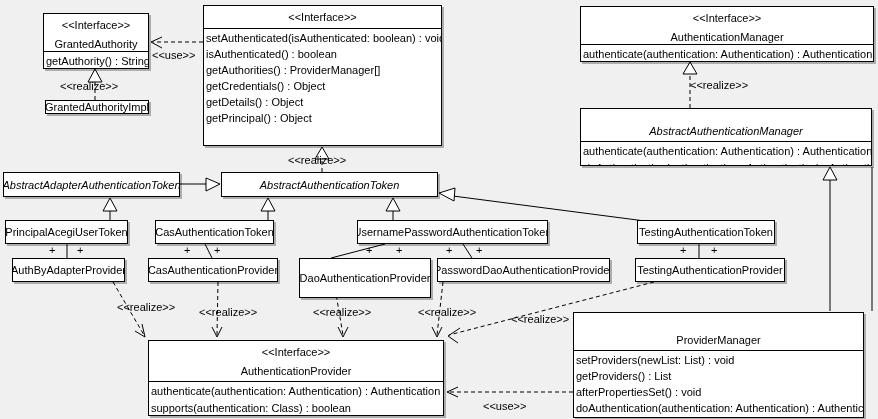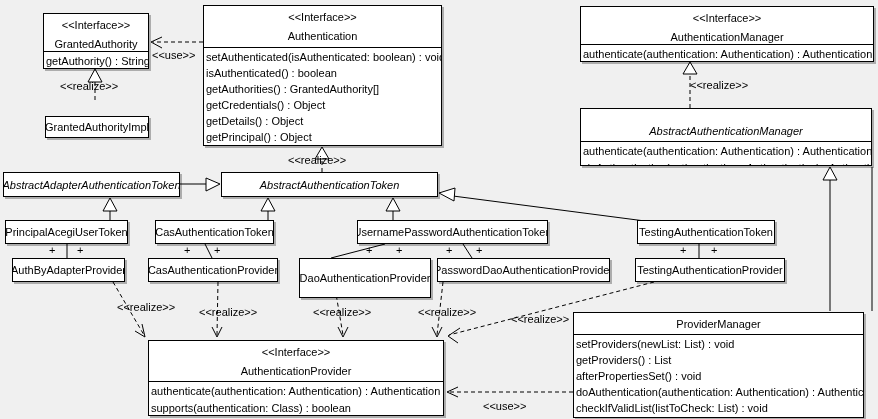--- a/index.html
+++ b/index.html
@@ -109,33 +109,32 @@
   <div class="uml-box m17" style="left:43px;top:13px;width:106px;height:56px;">
     <div class="head">
       <span class="stereo">&lt;&lt;Interface&gt;&gt;</span>
       <span class="cname">GrantedAuthority</span>
     </div>
     <div class="methods">
       <div class="m">getAuthority() : String</div>
     </div>
   </div>
 
-  <div class="uml-box simple" style="left:45px;top:116px;width:104px;height:22px;">
+  <div class="uml-box simple" style="left:45px;top:100px;width:104px;height:14px;">
     <span>GrantedAuthorityImpl</span>
   </div>
 
   <div class="uml-box" style="left:203px;top:5px;width:239px;height:141px;">
     <div class="head">
       <span class="stereo">&lt;&lt;Interface&gt;&gt;</span>
-      <span class="cname">Authentication</span>
     </div>
     <div class="methods" style="margin-top:4px;">
       <div class="m">setAuthenticated(isAuthenticated: boolean) : void</div>
       <div class="m">isAuthenticated() : boolean</div>
-      <div class="m">getAuthorities() : GrantedAuthority[]</div>
+      <div class="m">getAuthorities() : ProviderManager[]</div>
       <div class="m">getCredentials() : Object</div>
       <div class="m">getDetails() : Object</div>
       <div class="m">getPrincipal() : Object</div>
     </div>
   </div>
 
   <div class="uml-box m17" style="left:580px;top:6px;width:294px;height:56px;">
     <div class="head">
       <span class="stereo">&lt;&lt;Interface&gt;&gt;</span>
       <span class="cname">AuthenticationManager</span>
@@ -205,21 +204,21 @@
       <span class="cname">AuthenticationProvider</span>
     </div>
     <div class="methods" style="margin-top:3px;">
       <div class="m">authenticate(authentication: Authentication) : Authentication</div>
       <div class="m">supports(authentication: Class) : boolean</div>
     </div>
   </div>
 
   <div class="uml-box" style="left:573px;top:312px;width:291px;height:106px;">
     <div class="head single">
-      <span class="cname" style="margin-top:0;">ProviderManager</span>
+      <span class="cname" style="margin-top:16px;">ProviderManager</span>
     </div>
     <div class="methods">
       <div class="m">setProviders(newList: List) : void</div>
       <div class="m">getProviders() : List</div>
       <div class="m">afterPropertiesSet() : void</div>
       <div class="m">doAuthentication(authentication: Authentication) : Authentication</div>
       <div class="m">checkIfValidList(listToCheck: List) : void</div>
     </div>
   </div>
 

